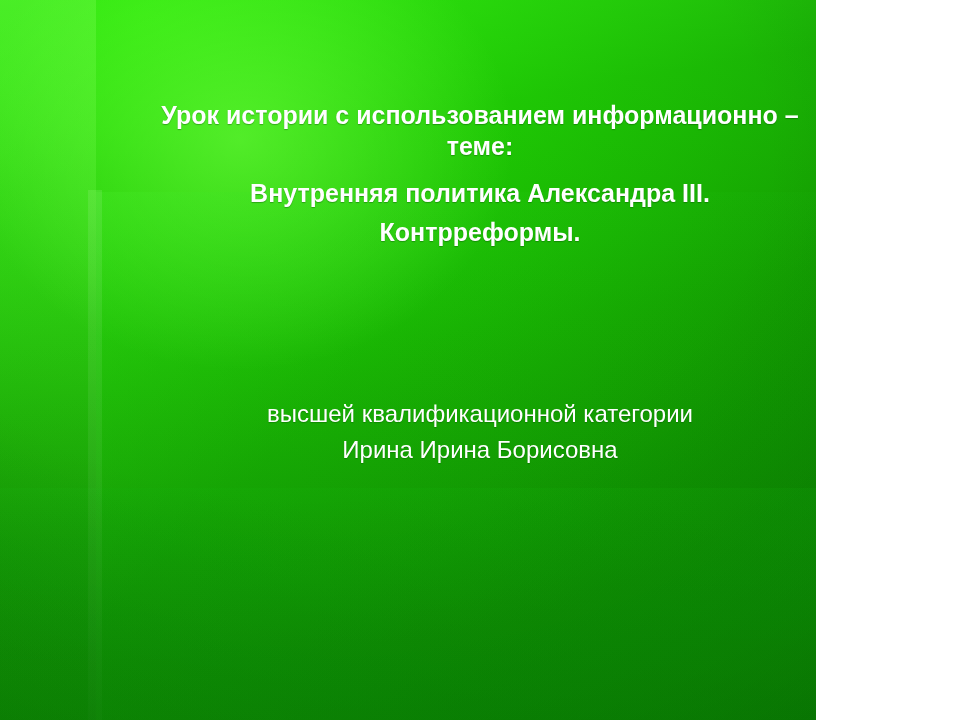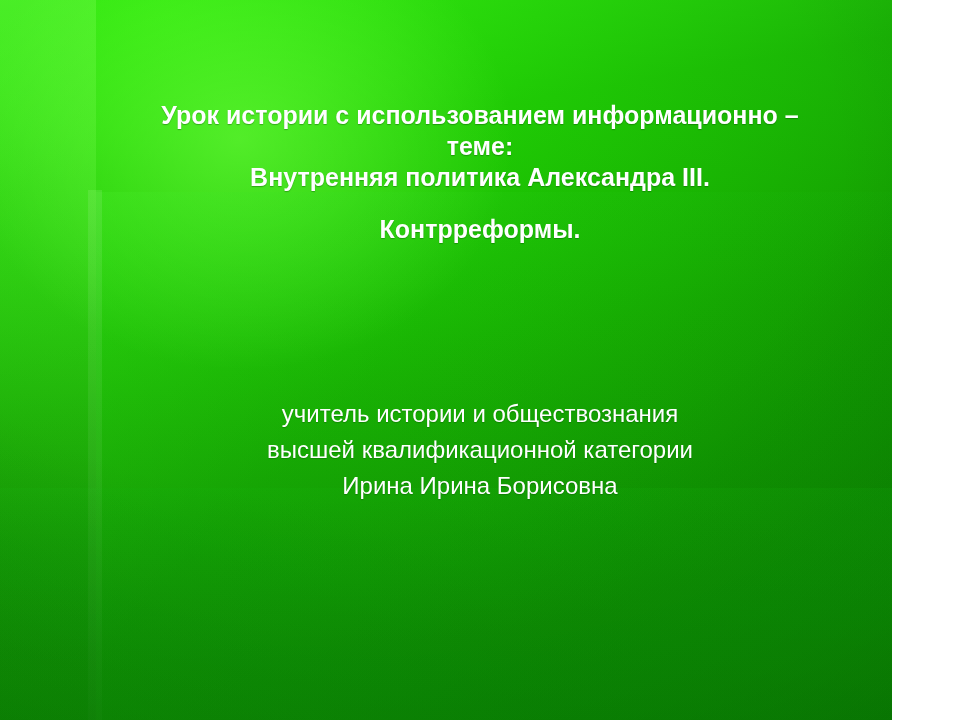--- a/index.html
+++ b/index.html
@@ -9,21 +9,21 @@
   body {
     width: 960px;
     height: 720px;
     font-family: "Liberation Sans", sans-serif;
     background: #ffffff;
     overflow: hidden;
   }
 
   .slide {
     position: relative;
-    width: 892px;
+    width: 816px;
     height: 720px;
     overflow: hidden;
     background: #be185d;
   }
 
   
   .bg-base {
     position: absolute;
     inset: 0;
     background:
@@ -99,25 +99,25 @@
     font-weight: bold;
     font-size: 25px;
     line-height: 31px;
     text-shadow: 0 1px 1px rgba(0,60,0,0.35);
   }
   .title-line {
     display: block;
   }
   .title-sub {
     display: block;
-    margin-top: 0;
+    margin-top: 16px;
   }
   .title-sub2 {
     display: block;
-    margin-top: 21px;
+    margin-top: 8px;
   }
 
   .author-block {
     position: absolute;
     left: 60px;
     top: 396px;
     width: 840px;
     text-align: center;
     color: #ffffff;
     font-weight: normal;
@@ -146,19 +146,18 @@
   <div class="content">
 
     <div class="title-block">
       <span class="title-line">Урок истории с использованием информационно –</span>
       <span class="title-line">теме:</span>
       <span class="title-sub">Внутренняя политика Александра III.</span>
       <span class="title-sub2">Контрреформы.</span>
     </div>
 
     <div class="author-block">
-      <span class="author-line">учитель истории и обществознания</span>
       <span class="author-line">высшей квалификационной категории</span>
       <span class="author-line">Ирина Ирина Борисовна</span>
     </div>
 
   </div>
 </div>
 
 </body></html>

